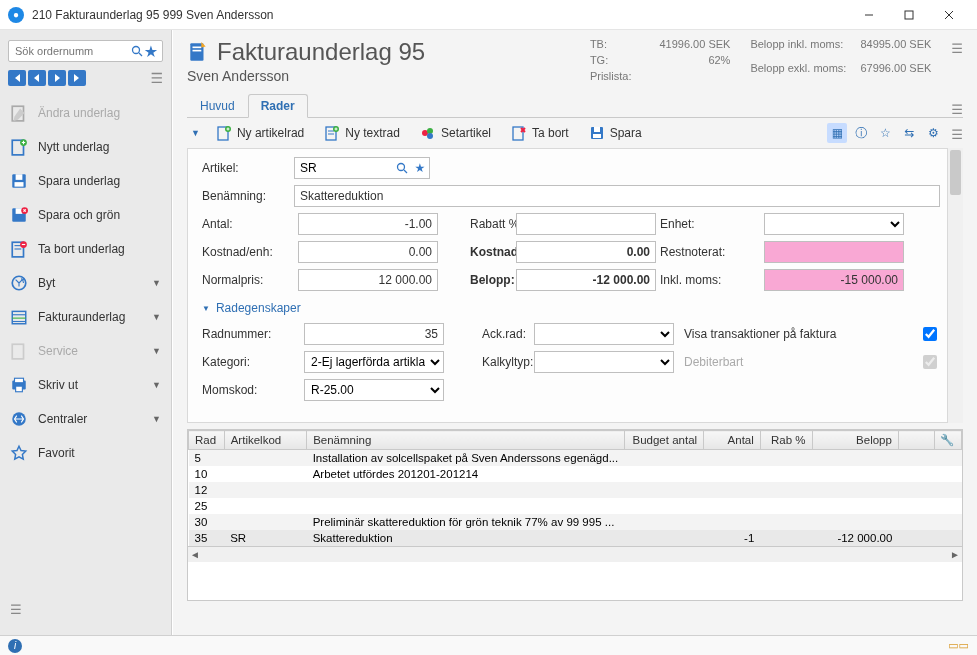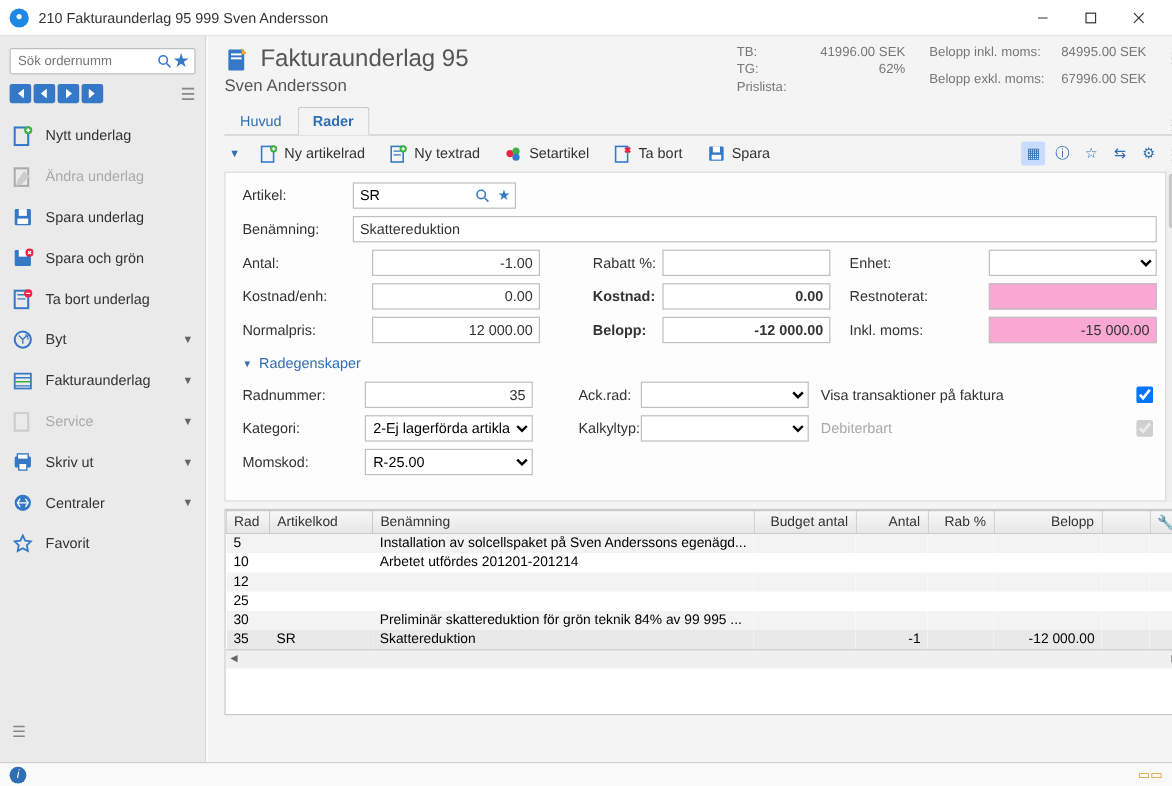--- a/index.html
+++ b/index.html
@@ -21,21 +21,21 @@
   .navmenu{color:#888;font-size:14px;cursor:pointer;}
   .menu{flex:1;overflow:auto;}
   .mitem{display:flex;align-items:center;height:34px;padding:0 10px;font-size:12px;color:#333;cursor:pointer;gap:10px;}
   .mitem.disabled{color:#aaa;}
   .mitem .mi-icon{width:18px;height:18px;display:flex;align-items:center;justify-content:center;}
   .mitem .caret{margin-left:auto;color:#666;font-size:9px;}
   .sidefoot{padding:6px 10px;color:#888;font-size:13px;}
   .main{flex:1;display:flex;flex-direction:column;background:#f4f4f4;border-left:1px solid #fff;}
   .mhead{padding:8px 14px 0 14px;display:flex;gap:20px;}
   .mhead .titleblk{flex:1;}
-  .mhead h1{margin:0;font-size:20px;font-weight:400;color:#555;display:flex;align-items:center;gap:8px;}
+  .mhead h1{margin:0;font-size:24px;font-weight:400;color:#555;display:flex;align-items:center;gap:8px;}
   .mhead .subtitle{font-size:14px;color:#555;margin-top:2px;}
   .summary{display:grid;grid-template-columns:auto auto;column-gap:28px;row-gap:2px;font-size:11px;color:#777;}
   .summary2{display:grid;grid-template-columns:auto auto;column-gap:14px;row-gap:2px;font-size:11px;color:#777;}
   .summary .sv,.summary2 .sv{text-align:right;}
   .hmenu{color:#888;font-size:13px;padding-top:3px;cursor:pointer;}
   .tabs{display:flex;border-bottom:1px solid #c9c9c9;margin:10px 14px 0 14px;font-size:12px;align-items:flex-end;}
   .tab{padding:4px 12px;color:#2f6fb3;cursor:pointer;border:1px solid transparent;margin-bottom:-1px;}
   .tab.active{font-weight:600;border:1px solid #c9c9c9;border-bottom:1px solid #f4f4f4;background:#f4f4f4;border-radius:3px 3px 0 0;}
   .tabs .tspacer{flex:1;}
   .toolbar{display:flex;align-items:center;padding:4px 14px;font-size:12px;color:#333;gap:4px;}
@@ -52,21 +52,21 @@
   .finput{height:22px;border:1px solid #bfbfbf;background:#fff;padding:0 5px;font-size:12px;color:#333;}
   .finput.readonly{background:#f9a8d4;}
   .finput.num{text-align:right;}
   .artbox{width:136px;display:flex;align-items:center;border:1px solid #bfbfbf;background:#fff;height:22px;}
   .artbox input{flex:1;border:0;outline:0;padding:0 5px;font-size:12px;min-width:0;}
   .artico{width:18px;height:20px;display:flex;align-items:center;justify-content:center;color:#3478c7;cursor:pointer;}
   .fselect{height:22px;border:1px solid #bfbfbf;background:#fff;font-size:12px;padding:0 2px;}
   .sectionhdr{color:#2f6fb3;font-size:12px;display:flex;align-items:center;gap:6px;margin:10px 0 8px 0;cursor:pointer;}
   .sectionhdr::before{content:"▼";font-size:8px;color:#2f6fb3;}
   .chkbox{width:14px;height:14px;}
-  .grid3{display:grid;grid-template-columns:92px 140px 70px 140px 100px 140px;gap:6px 16px;align-items:center;}
+  .grid3{display:grid;grid-template-columns:92px 140px 70px 140px 100px 140px;gap:6px 4px;align-items:center;}
   .gridprops{display:grid;grid-template-columns:92px 140px 70px 140px auto;gap:6px 10px;align-items:center;}
   .tablewrap{margin:6px 14px 12px 14px;border:1px solid #c9c9c9;height:172px;overflow:auto;font-size:11.5px;background:#fff;position:relative;}
   table{border-collapse:collapse;width:100%;}
   th{background:linear-gradient(#f7f7f7,#e6e6e6);border:1px solid #c9c9c9;padding:2px 6px;font-weight:400;color:#333;text-align:left;position:sticky;top:0;}
   th.num,td.num{text-align:right;}
   td{padding:2px 6px;border-bottom:0;white-space:nowrap;overflow:hidden;text-overflow:ellipsis;}
   tr.alt{background:#f3f3f3;}
   tr.sel{background:#e9e9e9;}
   .gearcol{width:18px;text-align:center;}
   .hscroll{height:16px;background:#f0f0f0;border-top:1px solid #c9c9c9;display:flex;align-items:center;justify-content:space-between;font-size:10px;color:#666;padding:0 2px;cursor:pointer;}
@@ -131,38 +131,38 @@
         </div>
       <div class="nbtn">
           <svg viewBox="0 0 8 8">
             <path d="M7 0v8M1 0l5 4-5 4z"></path>
           </svg>
         </div>
       <div class="spacer"></div>
       <div class="navmenu">☰</div>
     </div>
     <div class="menu" id="sidebar-menu">
+        <div class="mitem disabled">
+          <span class="mi-icon">
+            <svg viewBox="0 0 16 16">
+              <rect x="2" y="2" width="10" height="13" fill="none" stroke="#aaa" stroke-width="1.5"></rect>
+              <path d="M9 4l4 4-6 6-4 1 1-4z" fill="#ccc"></path>
+            </svg>
+          </span>
+          <span>Ändra underlag</span>
+        </div>
         <div class="mitem">
           <span class="mi-icon">
             <svg viewBox="0 0 16 16">
               <rect x="2" y="2" width="10" height="13" fill="none" stroke="#3478c7" stroke-width="1.5"></rect>
               <circle cx="12" cy="4" r="3" fill="#3cb043"></circle>
               <path d="M12 2.5v3M10.5 4h3" stroke="#fff"></path>
             </svg>
           </span>
           <span>Nytt underlag</span>
-        </div>
-        <div class="mitem disabled">
-          <span class="mi-icon">
-            <svg viewBox="0 0 16 16">
-              <rect x="2" y="2" width="10" height="13" fill="none" stroke="#aaa" stroke-width="1.5"></rect>
-              <path d="M9 4l4 4-6 6-4 1 1-4z" fill="#ccc"></path>
-            </svg>
-          </span>
-          <span>Ändra underlag</span>
         </div>
         <div class="mitem">
           <span class="mi-icon">
             <svg viewBox="0 0 16 16">
               <rect x="2" y="2" width="12" height="12" rx="1" fill="#3478c7"></rect>
               <rect x="5" y="2" width="6" height="5" fill="#fff"></rect>
               <rect x="4" y="9" width="8" height="4" fill="#fff"></rect>
             </svg>
           </span>
           <span>Spara underlag</span>
@@ -504,21 +504,21 @@
               <td class="num"></td>
               <td class="num"></td>
               <td class="num"></td>
               <td class="num"></td>
               <td></td>
               <td></td>
             </tr>
             <tr class="alt">
               <td>30</td>
               <td></td>
-              <td>Preliminär skattereduktion för grön teknik 84% av 99 995 ...</td>
+              <td>Preliminär skattereduktion för grön teknik 77% av 99 995 ...</td>
               <td class="num"></td>
               <td class="num"></td>
               <td class="num"></td>
               <td class="num"></td>
               <td></td>
               <td></td>
             </tr>
             <tr class="sel">
               <td>35</td>
               <td>SR</td>

